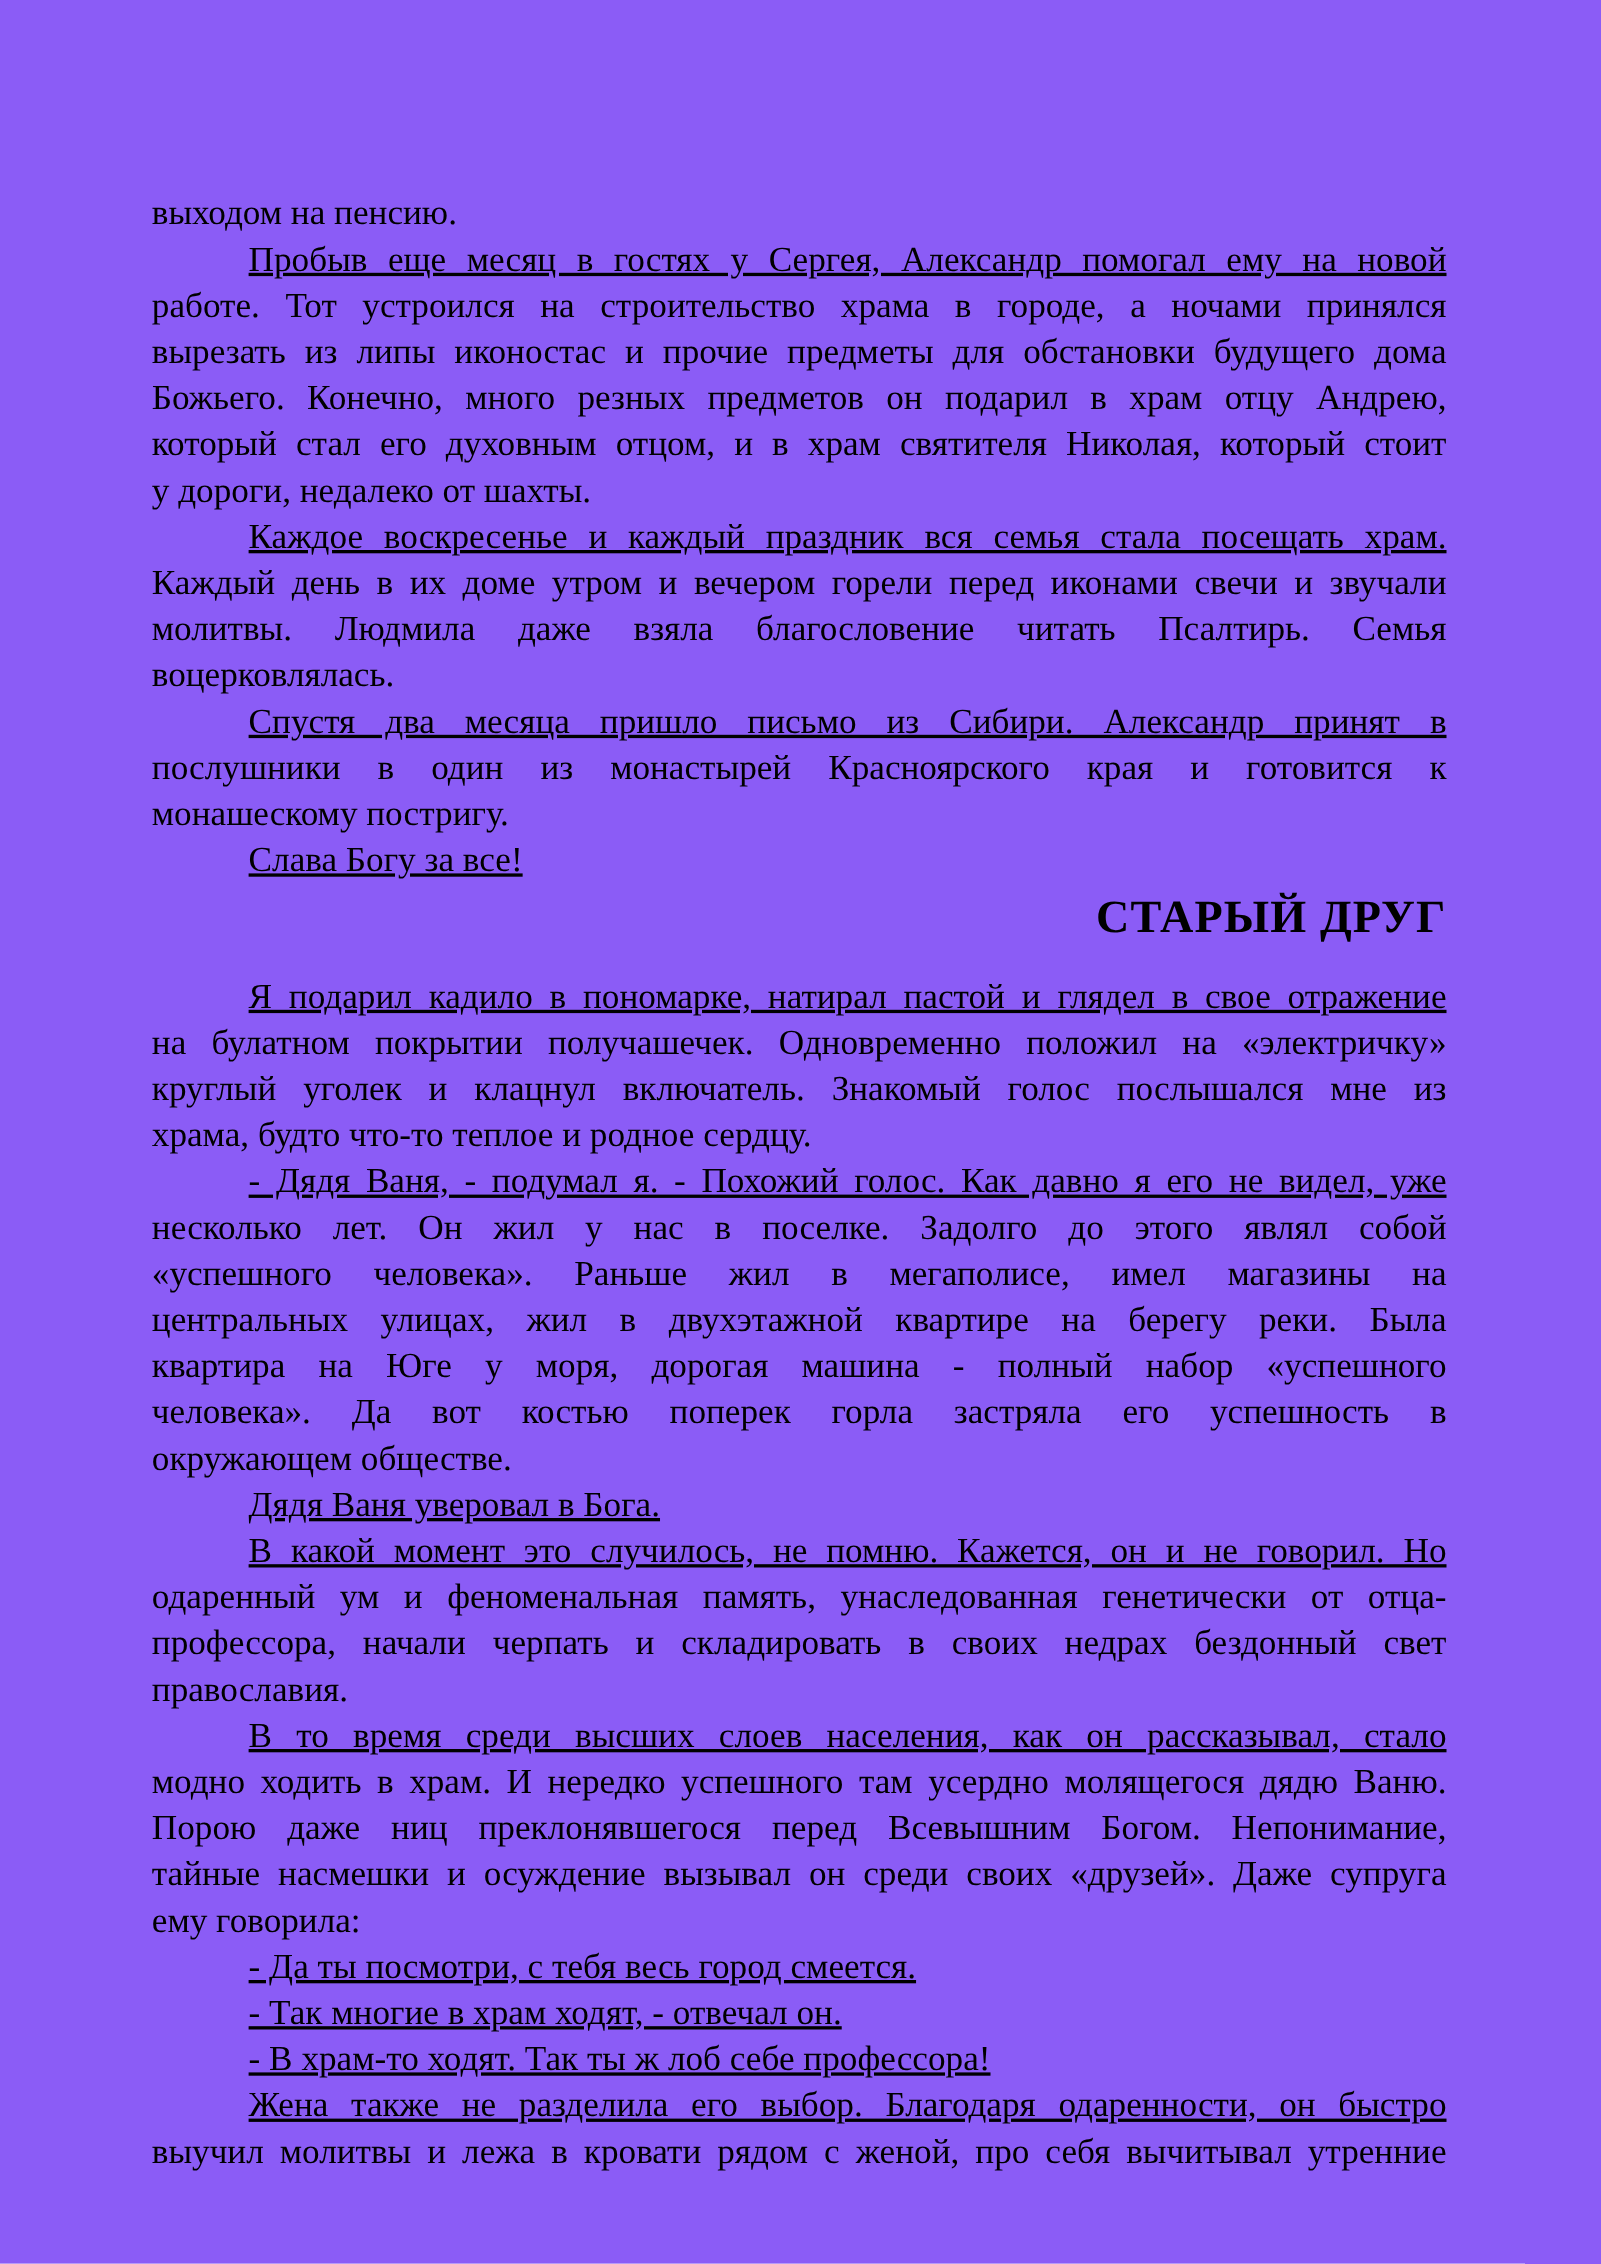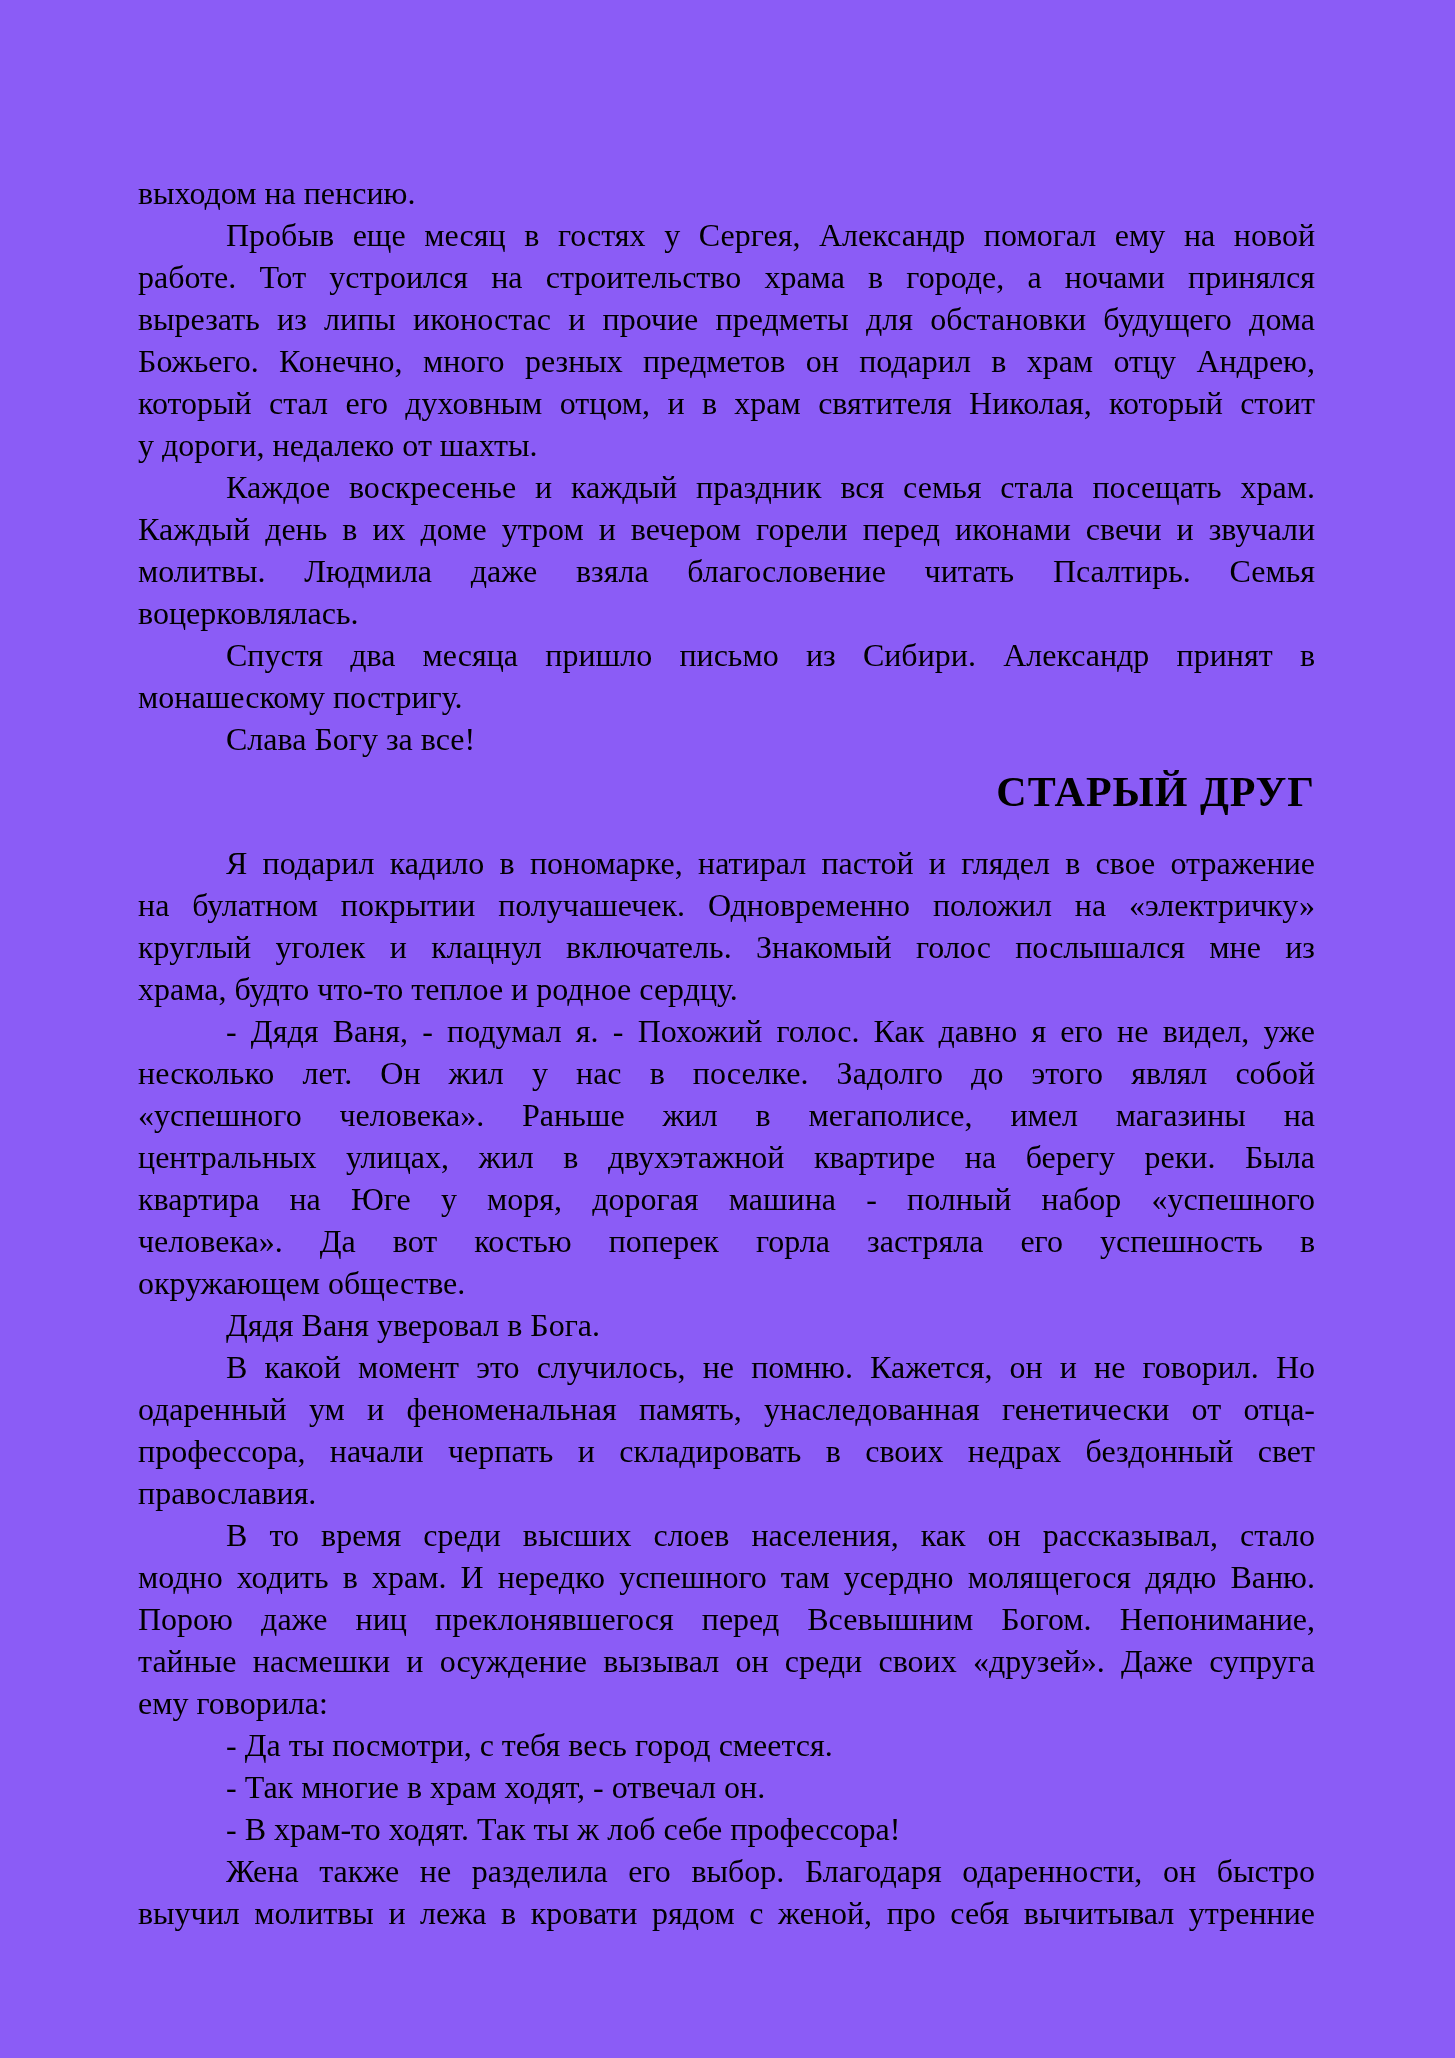--- a/index.html
+++ b/index.html
@@ -25,21 +25,21 @@
     line-height: 42px;
   }
   .para { margin: 0; }
   .line { min-height: 42px; }
   
   .line.jl {
     text-align: justify;
     text-align-last: justify;
   }
   
-  .line.ind { text-indent: 88px; }
+  .line.ind { text-indent: 88px; text-decoration: underline; }
   .para.heading {
     font-weight: 700;
     text-align: right;
     font-size: 42px;
     line-height: 48px;
     margin-top: 8px;
     margin-bottom: 26px;
     letter-spacing: 1px;
   }
 </style>
@@ -60,20 +60,21 @@
         <div class="line">у дороги, недалеко от шахты.</div>
       </div>
       <div class="para">
         <div class="line jl ind">Каждое воскресенье и каждый праздник вся семья стала посещать храм.</div>
         <div class="line jl">Каждый день в их доме утром и вечером горели перед иконами свечи и звучали</div>
         <div class="line jl">молитвы. Людмила даже взяла благословение читать Псалтирь. Семья</div>
         <div class="line">воцерковлялась.</div>
       </div>
       <div class="para">
         <div class="line jl ind">Спустя два месяца пришло письмо из Сибири. Александр принят в</div>
+        <div class="line jl">послушники в один из монастырей Красноярского края и готовится к</div>
         <div class="line">монашескому постригу.</div>
       </div>
       <div class="para">
         <div class="line ind">Слава Богу за все!</div>
       </div>
       <div class="para heading">
         <div class="line">СТАРЫЙ ДРУГ</div>
       </div>
       <div class="para">
         <div class="line jl ind">Я подарил кадило в пономарке, натирал пастой и глядел в свое отражение</div>

